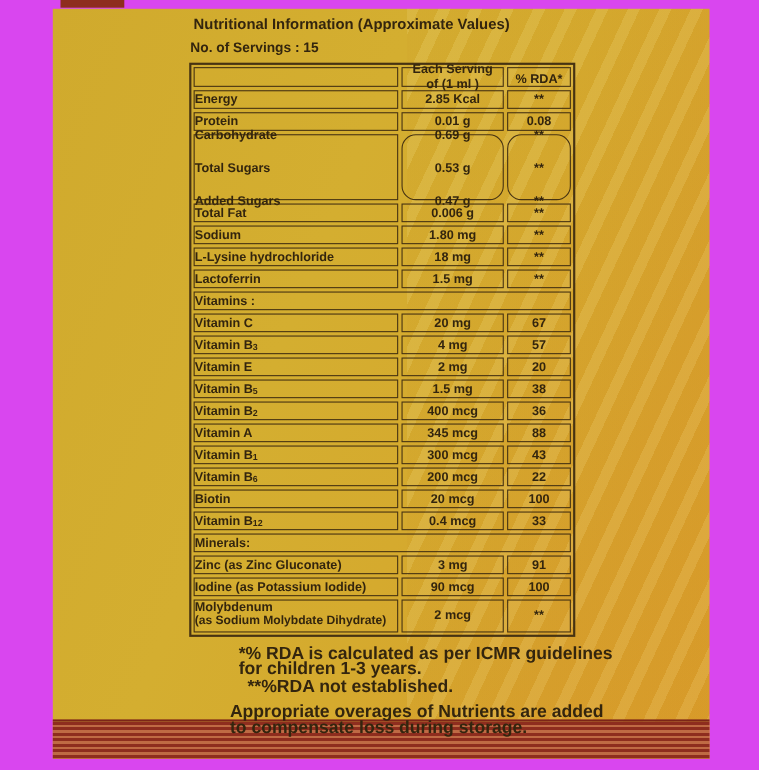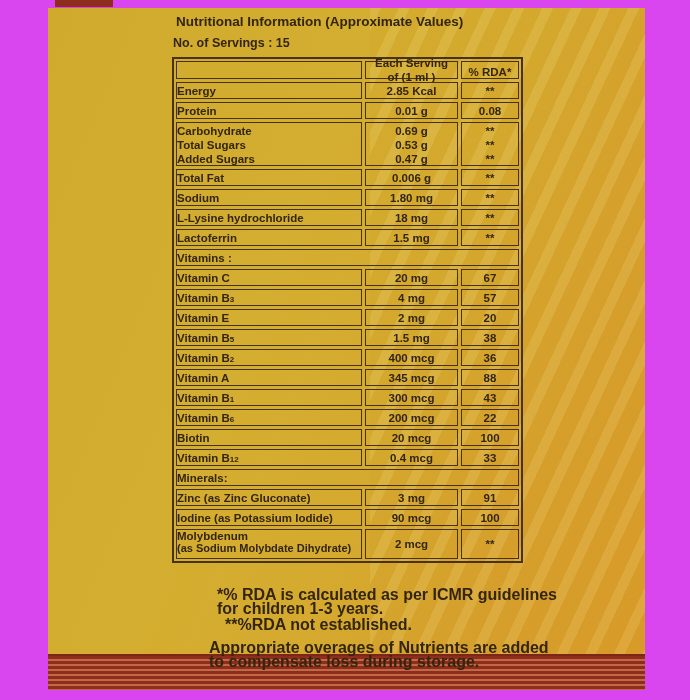--- a/index.html
+++ b/index.html
@@ -26,23 +26,23 @@
   .label{flex:1;padding-left:0;}
   .value{width:93px;justify-content:center;text-align:center;}
   .rda{width:58px;justify-content:center;text-align:center;}
   .item .cell{height:17px;}
   .tall .cell{height:30px;}
   .tall .label{flex-direction:column;align-items:flex-start;line-height:12px;}
   .head .cell{height:18px;}
   .head .value{flex-direction:column;justify-content:center;line-height:13px;}
   .head .rda{align-items:flex-start;padding-top:4px;}
   .section .seclabel{flex:1;height:17px;}
-  .multi .cell{height:44px;flex-direction:column;justify-content:center;padding-top:1px;}
+  .multi .cell{height:60px;flex-direction:column;justify-content:center;padding-top:1px;gap:16px;}
   .multi .label{align-items:flex-start;}
-  .multi .value,.multi .rda{align-items:center;}
+  .multi .value,.multi .rda{align-items:center;border-radius:13px;}
   .mline{height:14px;line-height:14px;}
   sub{font-size:8px;position:relative;top:2px;}
   .l2{font-size:11px;}
   .footnotes{position:absolute;left:172px;top:588px;width:366px;font-size:16px;font-weight:700;line-height:14px;margin-left:37px;}
   .fn1{margin-left:8px;}
   .fn2{margin-left:16px;margin-top:2px;}
   .fn3{margin-top:9px;width:352px;}
 </style>
 </head>
 <body>

